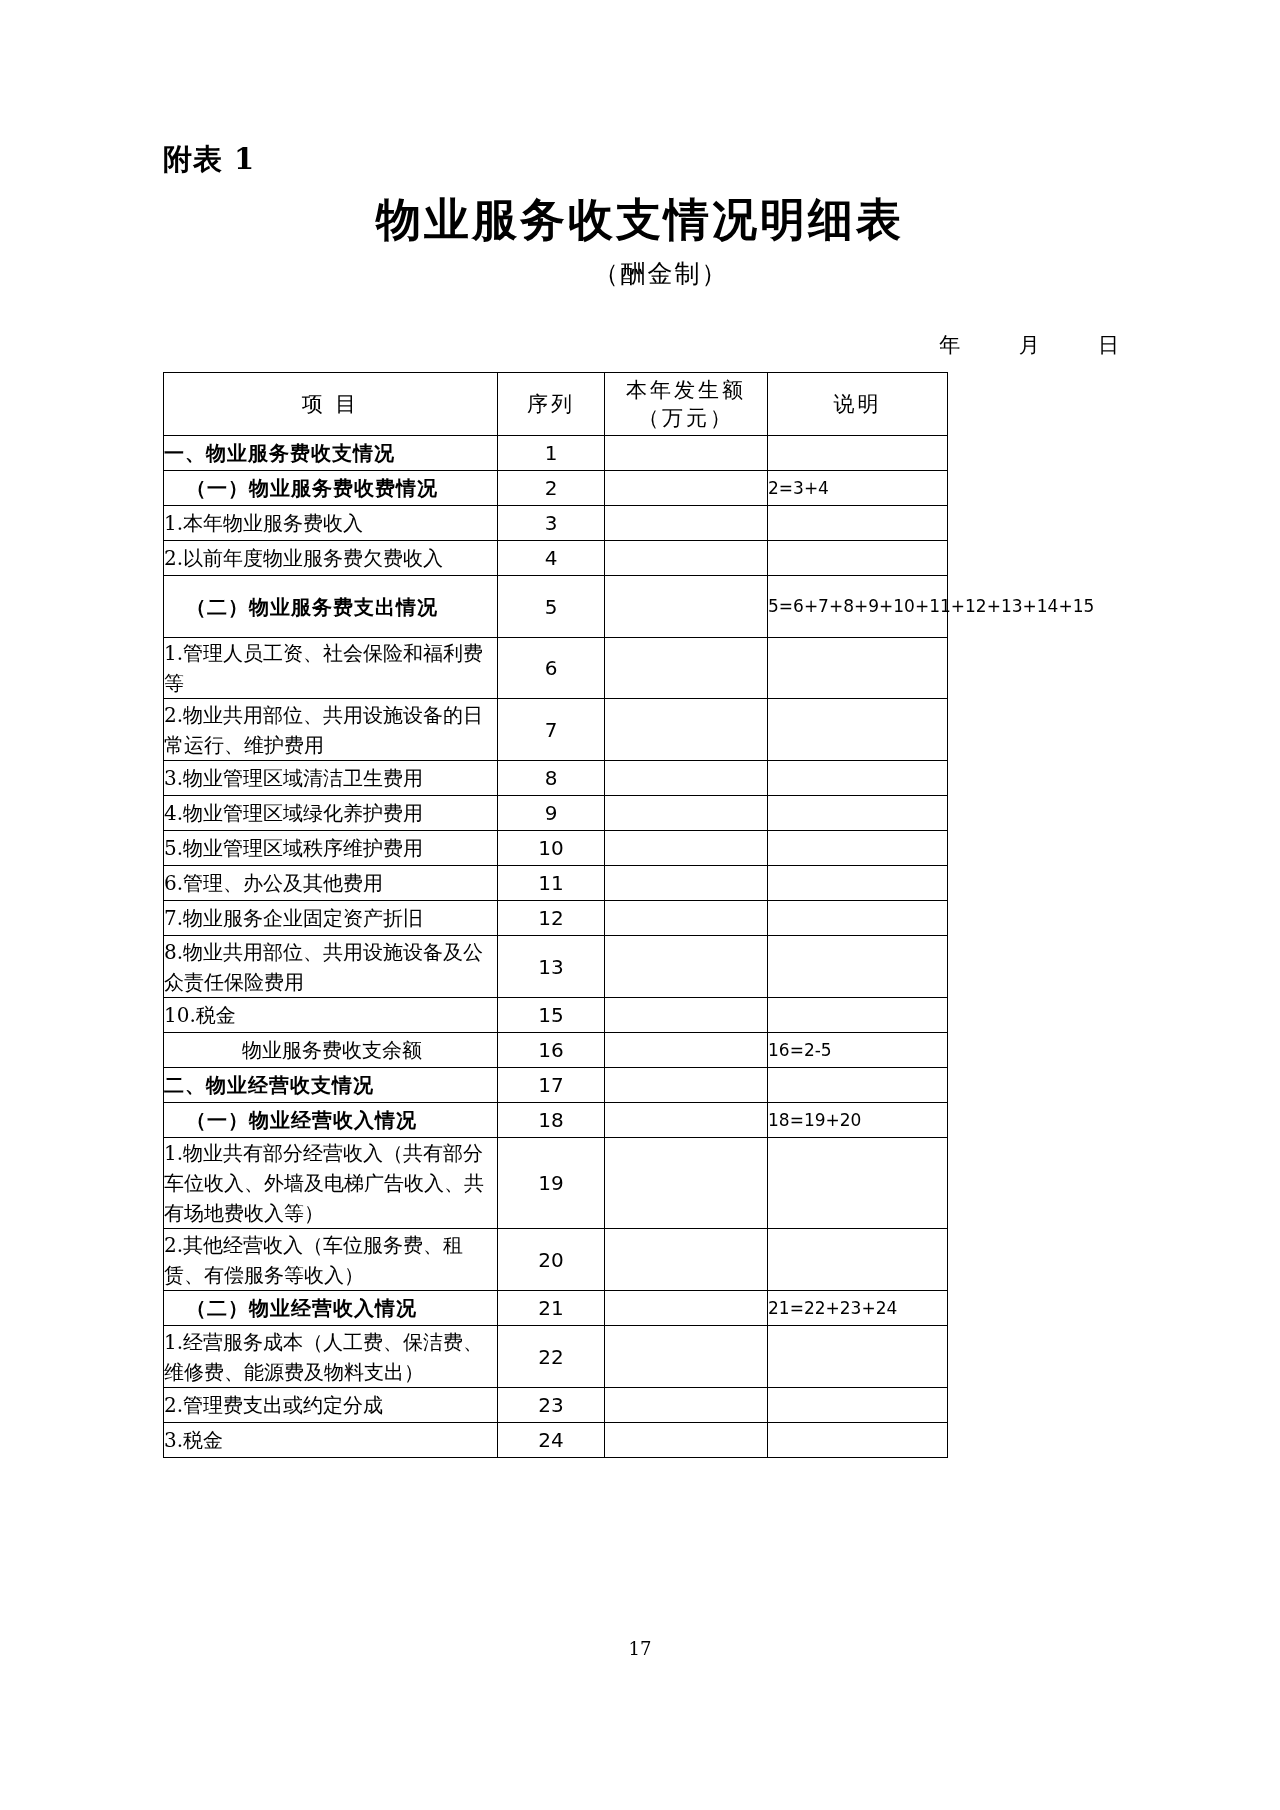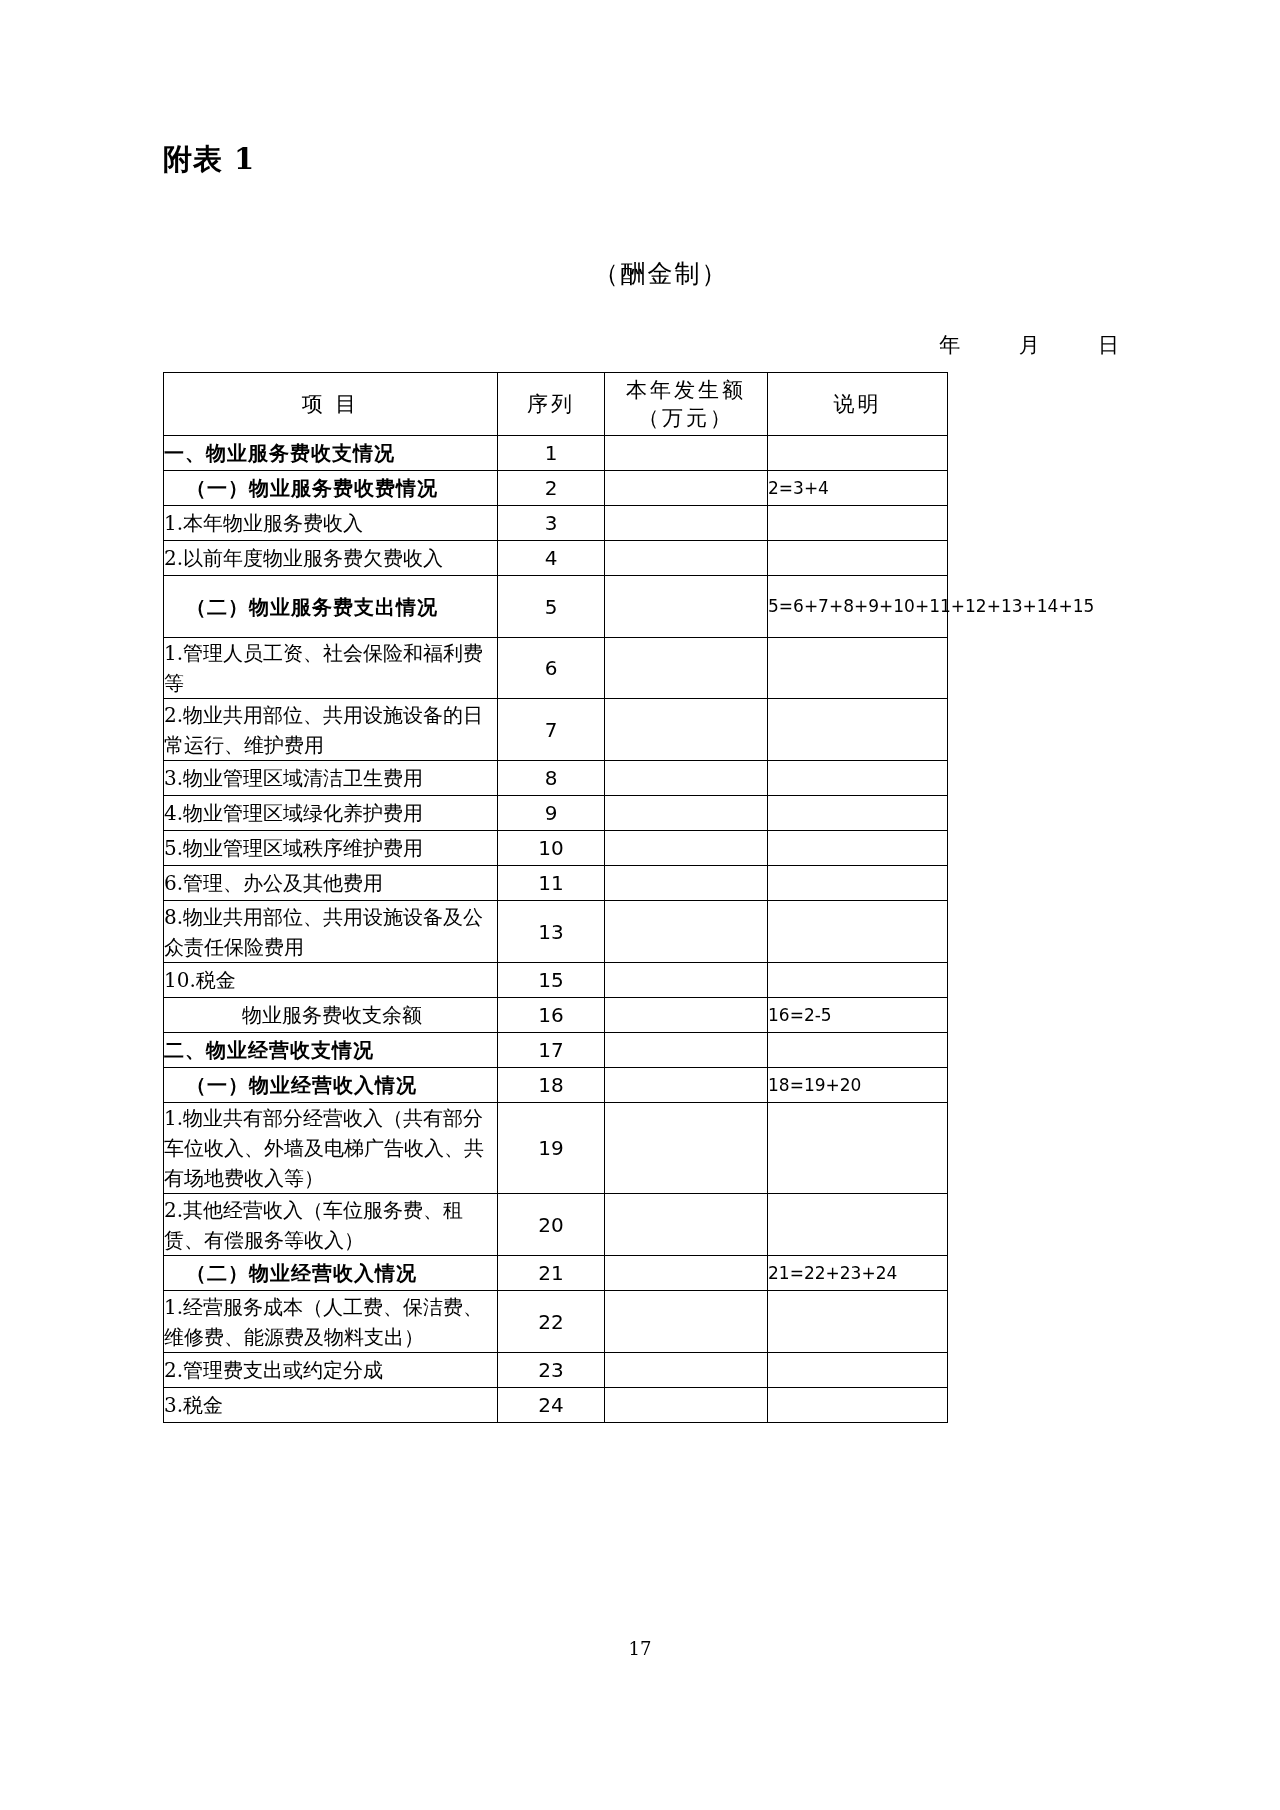--- a/index.html
+++ b/index.html
@@ -141,20 +141,21 @@
     font-family: "DejaVu Serif", "Liberation Serif", serif;
   }
 </style>
 </head>
 <body>
 
 <div class="page">
 
   <div class="attachment-label">附表 1</div>
 
+  <div class="doc-title">物业服务收支情况明细表</div>
 
   <div class="doc-subtitle">（酬金制）</div>
 
   <div class="date-line">
     <span>年</span>
     <span class="date-gap"></span>
     <span>月</span>
     <span class="date-gap"></span>
     <span>日</span>
   </div>
@@ -244,20 +245,26 @@
             <td class="cell-seq">10</td>
             <td class="cell-amt"></td>
             <td class="cell-note"></td>
           </tr>
           <tr class="r-1line">
             <td class="cell-item">6.管理、办公及其他费用</td>
             <td class="cell-seq">11</td>
             <td class="cell-amt"></td>
             <td class="cell-note"></td>
           </tr>
+          <tr class="r-1line">
+            <td class="cell-item">7.物业服务企业固定资产折旧</td>
+            <td class="cell-seq">12</td>
+            <td class="cell-amt"></td>
+            <td class="cell-note"></td>
+          </tr>
           <tr class="r-2line">
             <td class="cell-item">8.物业共用部位、共用设施设备及公众责任保险费用</td>
             <td class="cell-seq">13</td>
             <td class="cell-amt"></td>
             <td class="cell-note"></td>
           </tr>
           <tr class="r-1line">
             <td class="cell-item">10.税金</td>
             <td class="cell-seq">15</td>
             <td class="cell-amt"></td>

